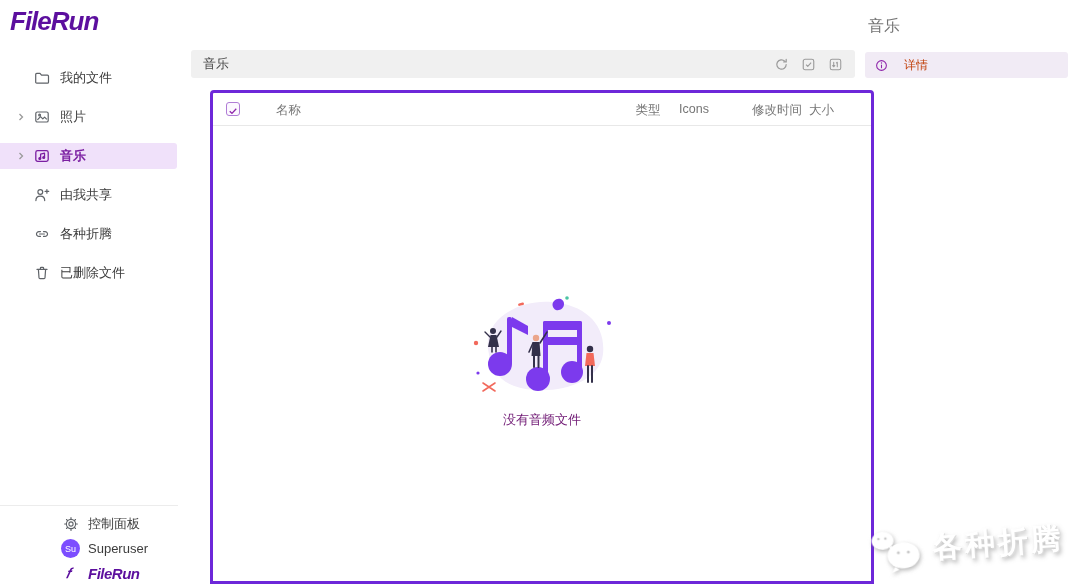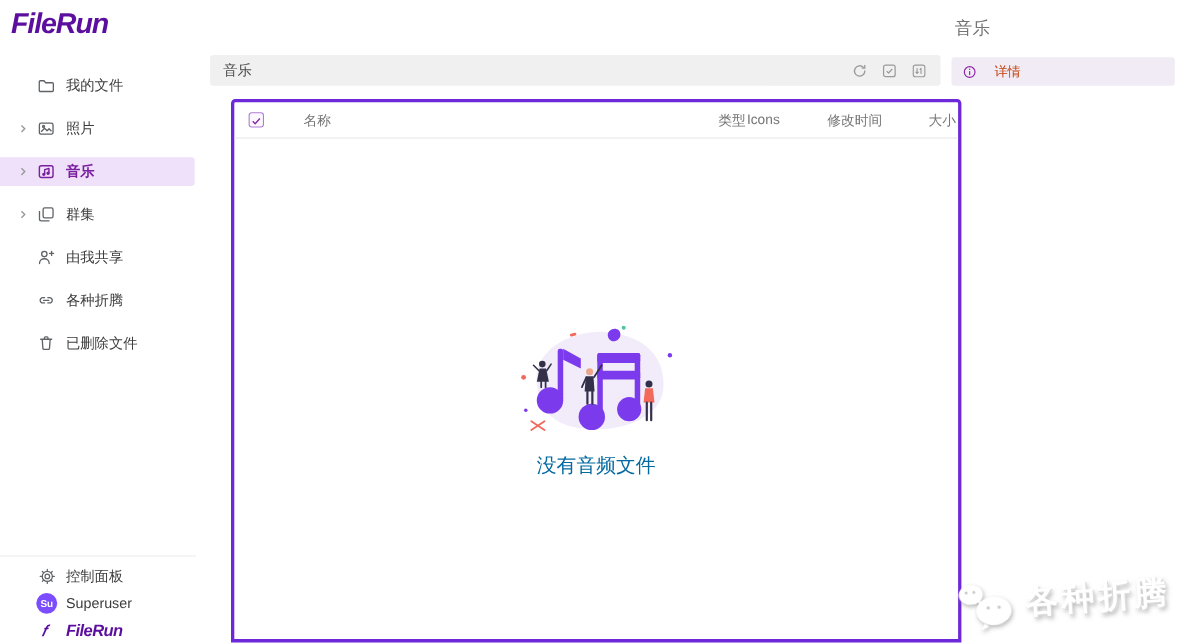--- a/index.html
+++ b/index.html
@@ -13,26 +13,26 @@
   
   .sidebar { position:absolute; left:0; top:52px; width:186px; }
   .nav-item { position:relative; height:26px; display:flex; align-items:center; cursor:pointer;margin-top:13px; }
   .nav-item.selected { background:#f0e1fa; width:177px; border-radius:0 3px 3px 0; }
   .chevron { position:absolute; left:16px; width:10px; height:10px; }
   .nav-icon { position:absolute; left:34px; width:16px; height:16px; }
   .nav-label { position:absolute; left:60px; font-size:13px; color:#3c3c3c; white-space:nowrap; }
   .nav-item.selected .nav-label { color:#7b1fa2; font-weight:bold; }
 
   .sidebar-footer { position:absolute; left:0; top:505px; width:178px;
-                    border-top:1px solid #ececec; padding-top:5px; }
+                    border-top:1px solid #ececec; padding-top:5px;padding-left:28px; }
   .foot-row { position:relative; height:25px; display:flex; align-items:center; cursor:pointer; }
   .foot-icon { position:absolute; left:35px; width:16px; height:16px; }
   .foot-label { position:absolute; left:60px; font-size:13px; color:#3c3c3c; }
   .avatar { position:absolute; left:33px; width:19px; height:19px; border-radius:50%;
-            background:#7c4dff; color:#fff; font-size:9px; font-weight:bold;
+            background:#7c4dff; color:#fff; font-size:9px; font-weight:normal;
             display:flex; align-items:center; justify-content:center; }
   .mini-f { position:absolute; left:38px; font-size:14px; font-weight:bold; font-style:italic; color:#5c0f9e; }
   .foot-logo { position:absolute; left:60px; font-size:15px; font-weight:bold;
                font-style:italic; color:#5c0f9e; letter-spacing:-0.5px; }
 
   
   .toolbar { position:absolute; left:191px; top:50px; width:664px; height:28px;
              background:#f0f0f0; border-radius:3px; display:flex; align-items:center;
              padding:0 12px; }
   .toolbar-title { font-size:13px; color:#4a4a4a; }
@@ -40,28 +40,28 @@
   .tb-icon { width:15px; height:15px; cursor:pointer; }
 
   
   .panel { position:absolute; left:191px; top:90px; width:664px; height:494px;
            background:#fff; border:3px solid #6d28d9; border-radius:4px 4px 0 0;margin-left:19px; }
   .table-head { position:relative; height:33px; border-bottom:1px solid #e8e8e8; }
   .th-check { position:absolute; left:13px; top:9px; width:14px; height:14px;
               border:1px solid #b07cd6; border-radius:3px; background:#fcf8ff; cursor:pointer; }
   .th { position:absolute; top:9px; font-size:12.5px; color:#757575; cursor:pointer; }
   .th-name { left:63px; }
-  .th-type { left:405px; width:60px; text-align:right; }
+  .th-type { left:405px; width:60px; text-align:center; }
   .th-icons { left:466px; width:60px; text-align:left; }
   .th-modified { left:524px; width:80px; text-align:center; }
-  .th-size { left:596px; width:60px; text-align:right;font-family:Liberation Serif, serif; }
+  .th-size { left:596px; width:60px; text-align:left;font-family:Liberation Serif, serif; }
 
   .empty-wrap { position:absolute; top:198px; left:0; right:0;
                 display:flex; flex-direction:column; align-items:center; }
-  .empty-msg { margin-top:16px; font-size:18px; color:#0369a1; }
+  .empty-msg { margin-top:16px; font-size:13px; color:#701a75; }
 
   
   .details-title { position:absolute; left:868px; top:16px; font-size:16px; color:#757575; }
   .details-tab { position:absolute; left:865px; top:52px; width:203px; height:26px;
                  background:#f1ebf5; border-radius:3px; display:flex; align-items:center;
                  padding-left:10px; cursor:pointer; }
   .details-tab-label { font-size:12px; color:#c2410c; margin-left:16px;font-family:Liberation Mono, monospace; }
 
   
   .watermark { position:absolute; right:16px; bottom:16px; display:flex; align-items:center;
@@ -102,30 +102,20 @@
       </svg>
     <svg class="nav-icon" viewBox="0 0 16 16" fill="none" stroke="#7b1fa2" stroke-width="1.3" stroke-linejoin="round">
       <rect x="1.8" y="2.6" width="12.4" height="10.8" rx="1.8"></rect>
       <path d="M6.6 10.4V6.2l3.9-1v4.2"></path>
       <circle cx="5.8" cy="10.5" r="0.9" fill="#7b1fa2"></circle>
       <circle cx="9.7" cy="9.5" r="0.9" fill="#7b1fa2"></circle>
     </svg>
     <span class="nav-label">音乐</span>
   </div>
 
-  <div class="nav-item">
-    <svg class="chevron" viewBox="0 0 10 10" fill="none" stroke="#9a9a9a" stroke-width="1.3">
-        <polyline points="3.5,2 6.5,5 3.5,8"></polyline>
-      </svg>
-    <svg class="nav-icon" viewBox="0 0 16 16" fill="none" stroke="#5f6368" stroke-width="1.2" stroke-linejoin="round">
-      <rect x="5.2" y="2" width="9" height="9" rx="1.4"></rect>
-      <path d="M11 13.8H3.6a1.7 1.7 0 0 1-1.7-1.7V4.8"></path>
-    </svg>
-    <span class="nav-label">群集</span>
-  </div>
 
 
   <div class="nav-item">
     <svg class="nav-icon" viewBox="0 0 16 16" fill="none" stroke="#5f6368" stroke-width="1.2" stroke-linecap="round">
       <circle cx="6.3" cy="5" r="2.4"></circle>
       <path d="M1.9 13.6c0-2.7 2-4.4 4.4-4.4s4.4 1.7 4.4 4.4"></path>
       <path d="M12.9 2.6v3.6M11.1 4.4h3.6"></path>
     </svg>
     <span class="nav-label">由我共享</span>
   </div>

